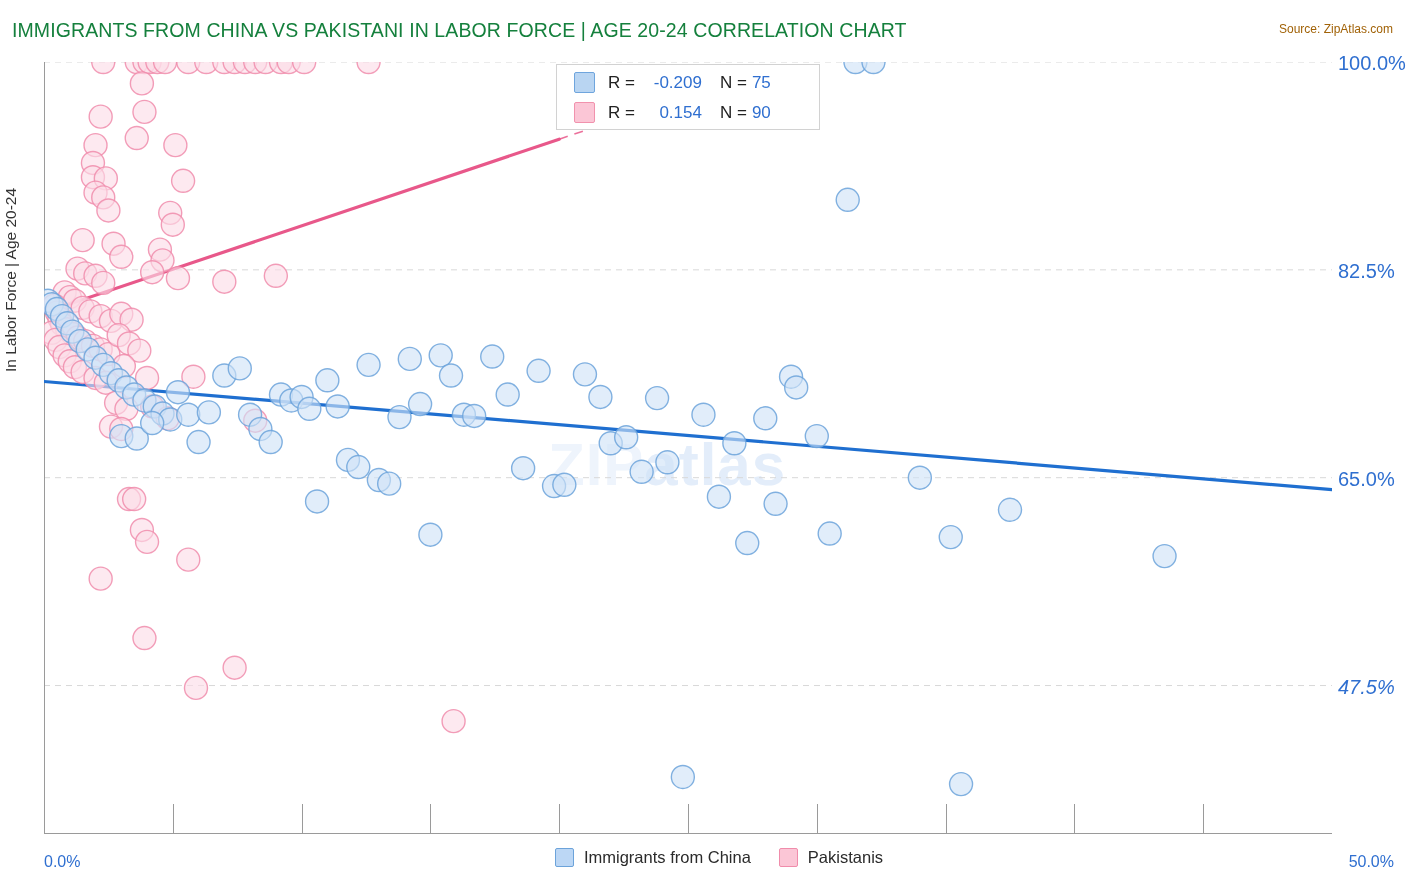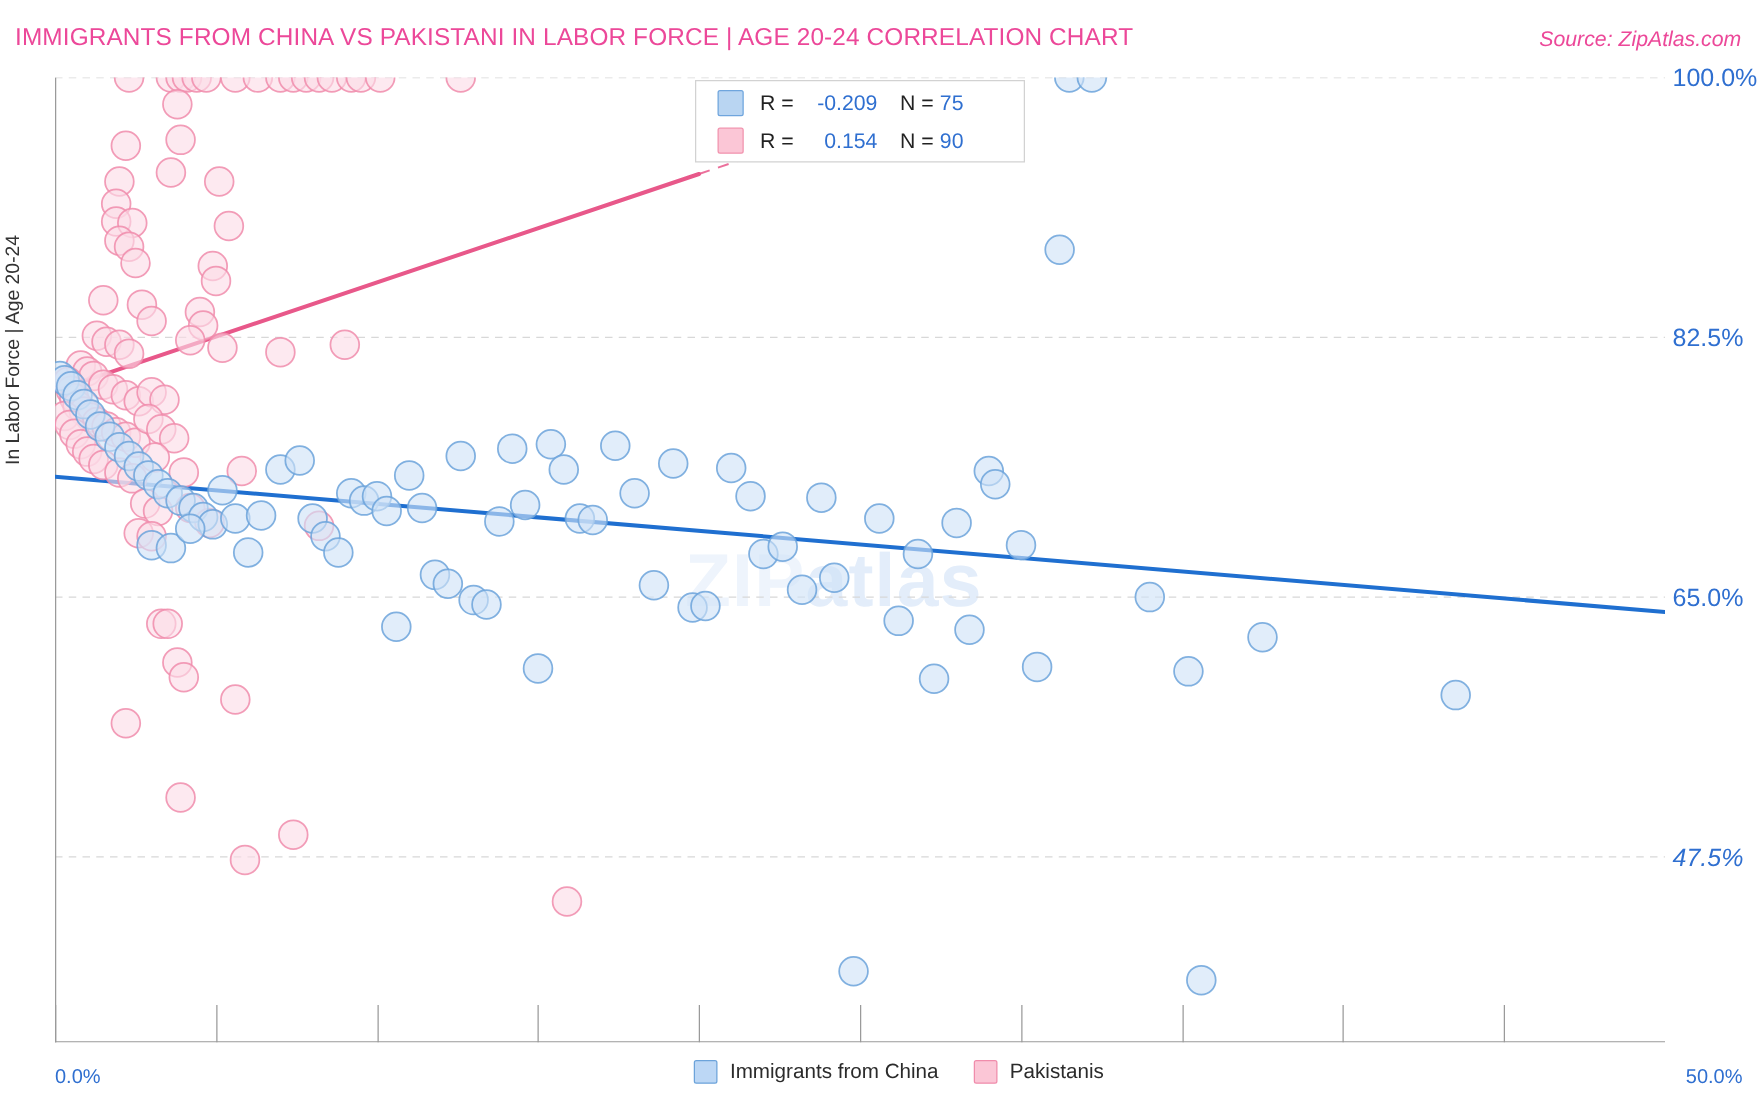--- a/index.html
+++ b/index.html
@@ -23,30 +23,29 @@
   #header {
     position: absolute;
     left: 0; top: 0;
     width: 1406px; height: 52px;
   }
   #chart-title {
     position: absolute;
     left: 12px; top: 19px;
     font-size: 19.5px;
     letter-spacing: 0.1px;
-    color: #ec4899;
+    color: #15803d;
     font-weight: 400;
     white-space: nowrap;
   }
   #source-label {
     position: absolute;
     right: 13px; top: 22px;
-    font-size: 17px;
-    font-style: italic;
-    color: #ec4899;
+    font-size: 12px;
+    color: #a16207;
     white-space: nowrap;
   }
   
   #plot-area {
     position: absolute;
     left: 44px; top: 62px;
     width: 1288px; height: 772px;
   }
   #plot-svg { display: block; }
   

